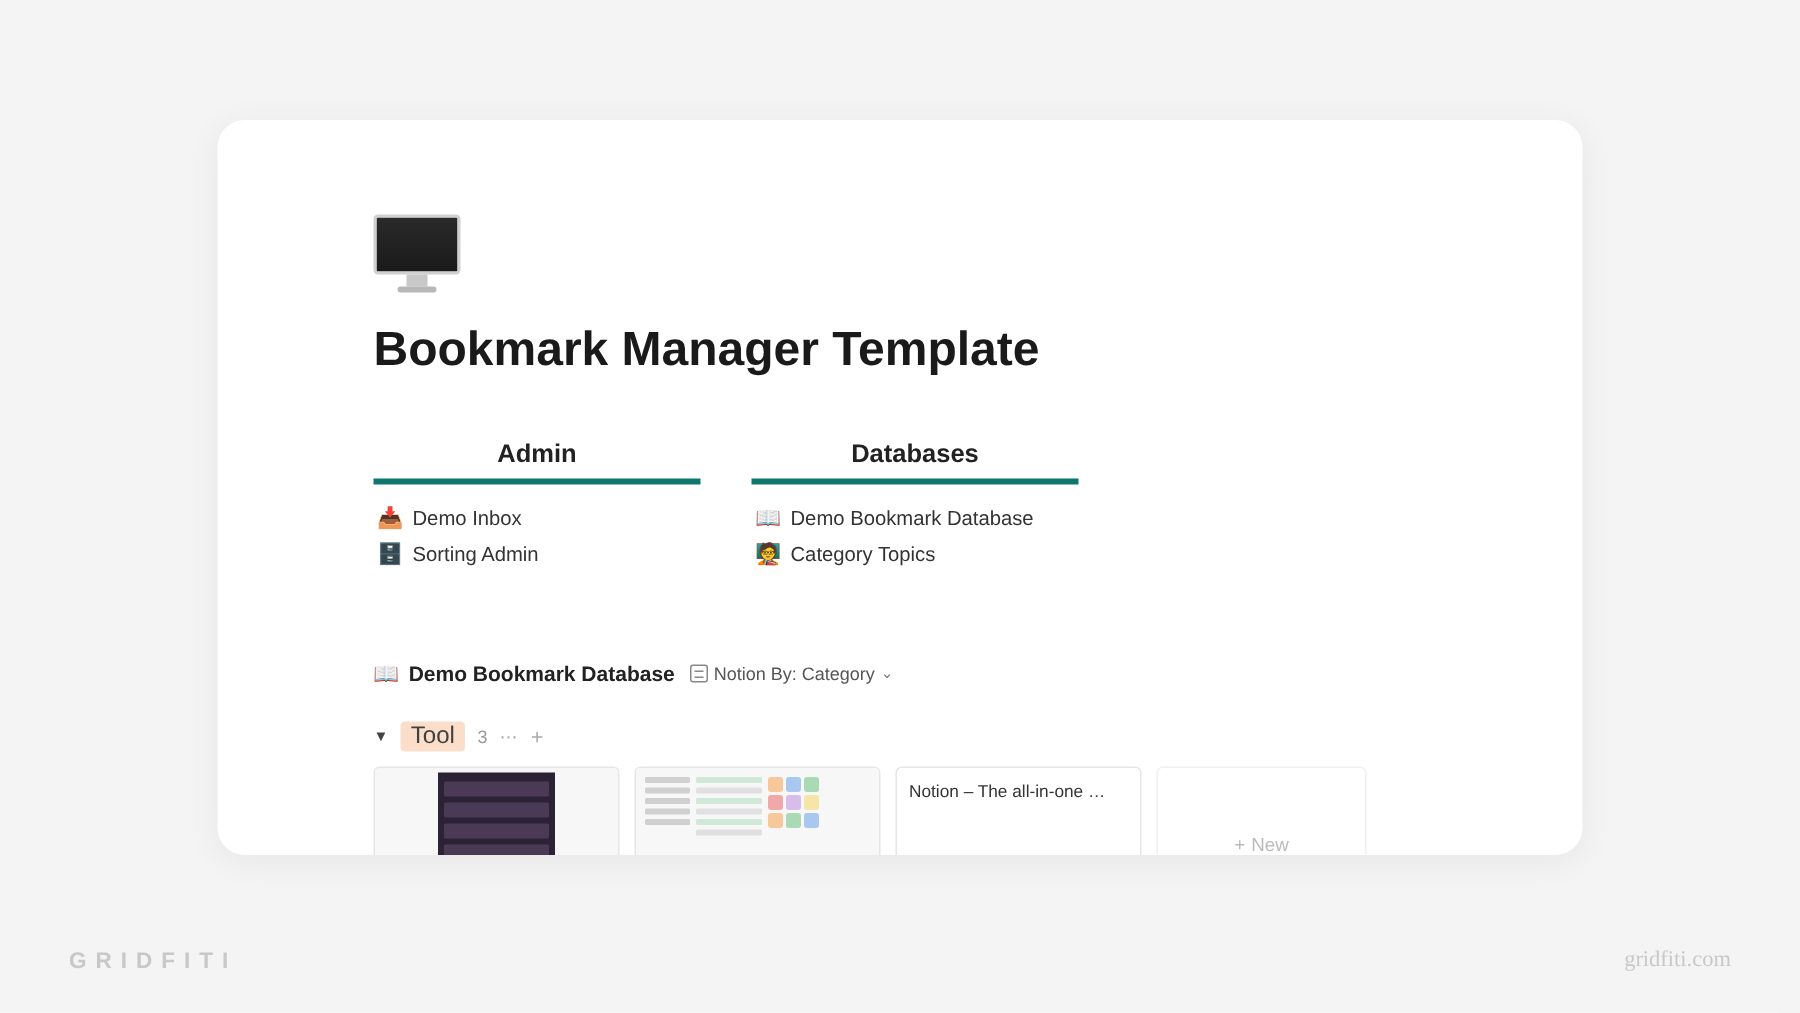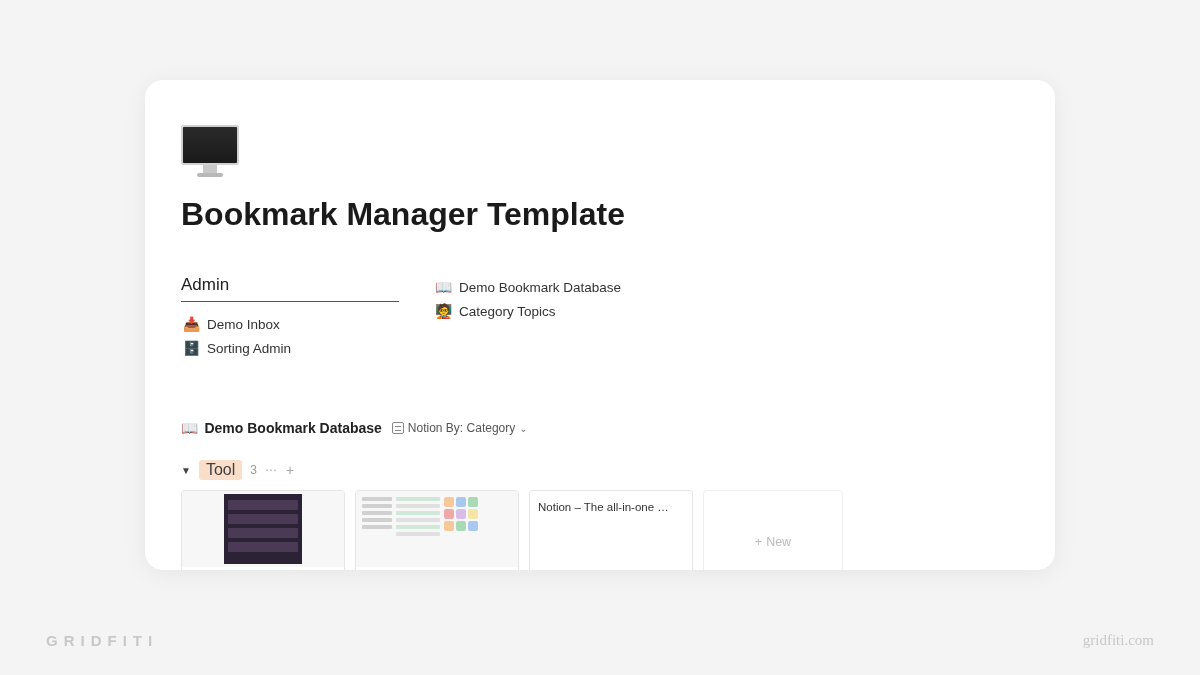--- a/index.html
+++ b/index.html
@@ -16,21 +16,22 @@
       left: 145px;
       top: 80px;
       width: 910px;
       height: 490px;
       background: #ffffff;
       border-radius: 18px;
       box-shadow: 0 4px 24px rgba(0,0,0,0.06);
       overflow: hidden;
     }
     .content {
-      padding: 44px 80px 0 36px;
+      padding: 44px 80px 0 104px;
+      margin-top: 18px;
     }
     .page-icon {
       width: 58px;
       height: 58px;
       display: flex;
       align-items: center;
       justify-content: center;
       margin-bottom: 14px;
     }
     .monitor {
@@ -66,25 +67,26 @@
     }
     .columns {
       display: flex;
       gap: 34px;
     }
     .col {
       width: 218px;
     }
     .col-heading {
       font-size: 17px;
-      font-weight: 400;
+      font-weight: 700;
       color: #222;
       padding-bottom: 6px;
-      border-bottom: 1px solid #0f766e;
+      border-bottom: 4px solid #0f766e;
       margin-bottom: 10px;
+      text-align: center;
     }
     .link-item {
       display: flex;
       align-items: center;
       gap: 6px;
       font-size: 13.5px;
       color: #333;
       padding: 4px 2px;
       cursor: pointer;
     }
@@ -271,20 +273,21 @@
         <div class="link-item">
           <span class="emoji">📥</span>
           <span>Demo Inbox</span>
         </div>
         <div class="link-item">
           <span class="emoji">🗄️</span>
           <span>Sorting Admin</span>
         </div>
       </div>
       <div class="col">
+        <div class="col-heading">Databases</div>
         <div class="link-item">
           <span class="emoji">📖</span>
           <span>Demo Bookmark Database</span>
         </div>
         <div class="link-item">
           <span class="emoji">🧑‍🏫</span>
           <span>Category Topics</span>
         </div>
       </div>
     </div>

